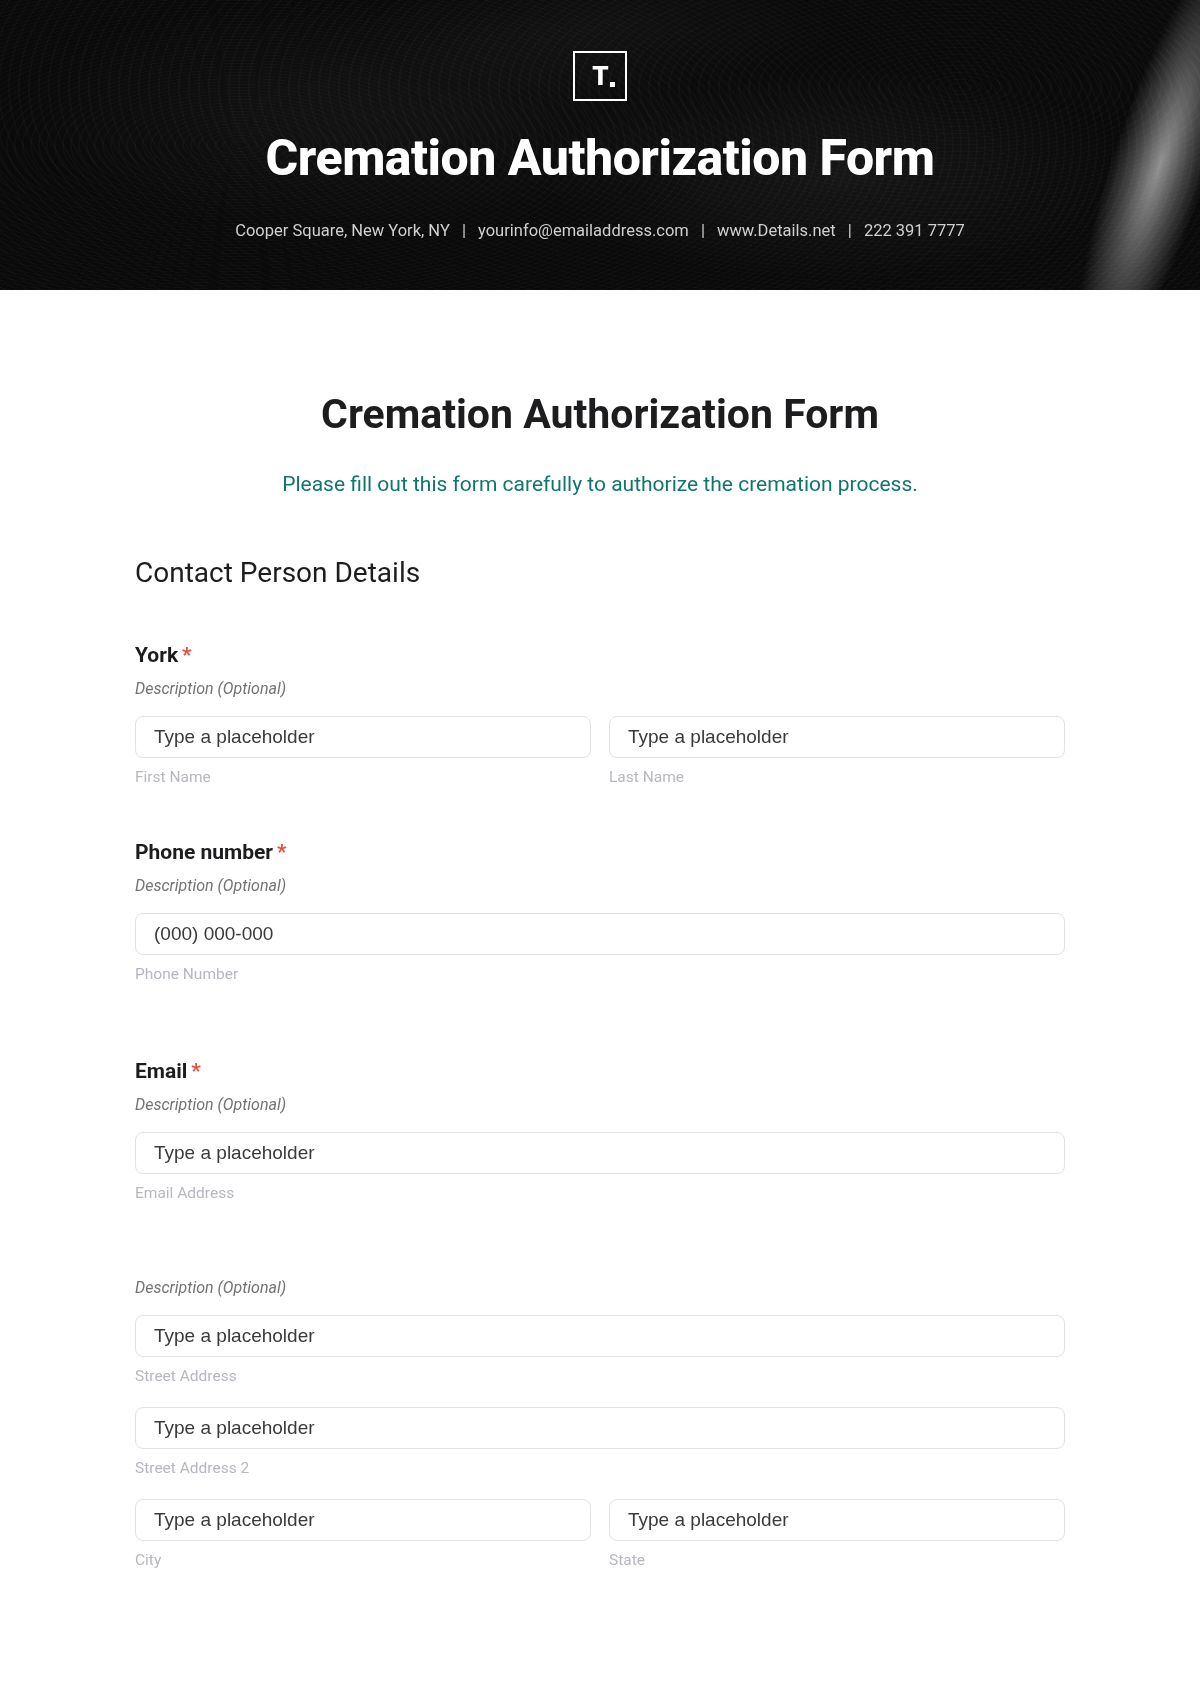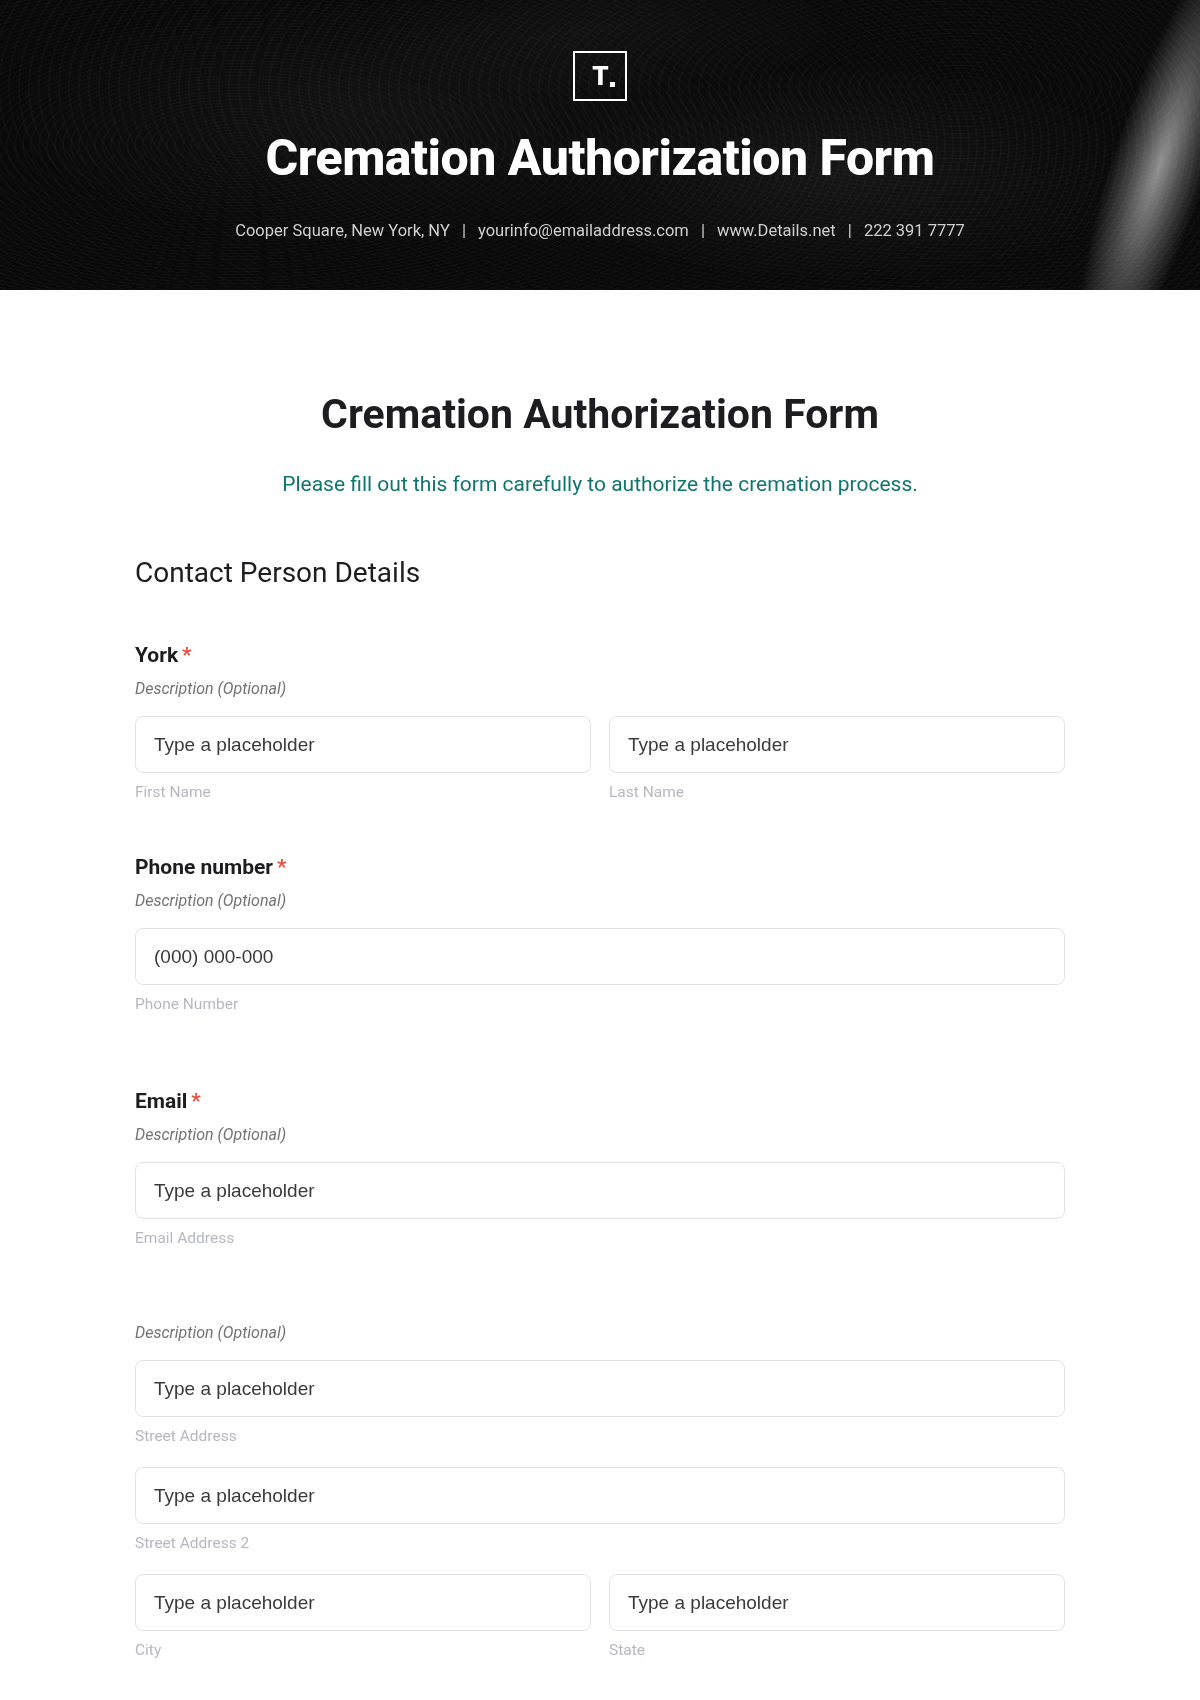--- a/index.html
+++ b/index.html
@@ -119,21 +119,21 @@
     margin-top: 12px;
     margin-bottom: 18px;
   }
   .row {
     display: flex;
     gap: 18px;
   }
   .col { flex: 1; display: flex; flex-direction: column; }
   .text-input {
     width: 100%;
-    height: 57px;
+    height: 42px;
     border: 1px solid #e2e2e6;
     border-radius: 8px;
     padding: 12px 18px;
     font-size: 19px;
     color: #1d1d1f;
     background: #fff;
   }
   .text-input::placeholder { color: #3a3a3c; }
   .sublabel {
     font-size: 15.5px;

